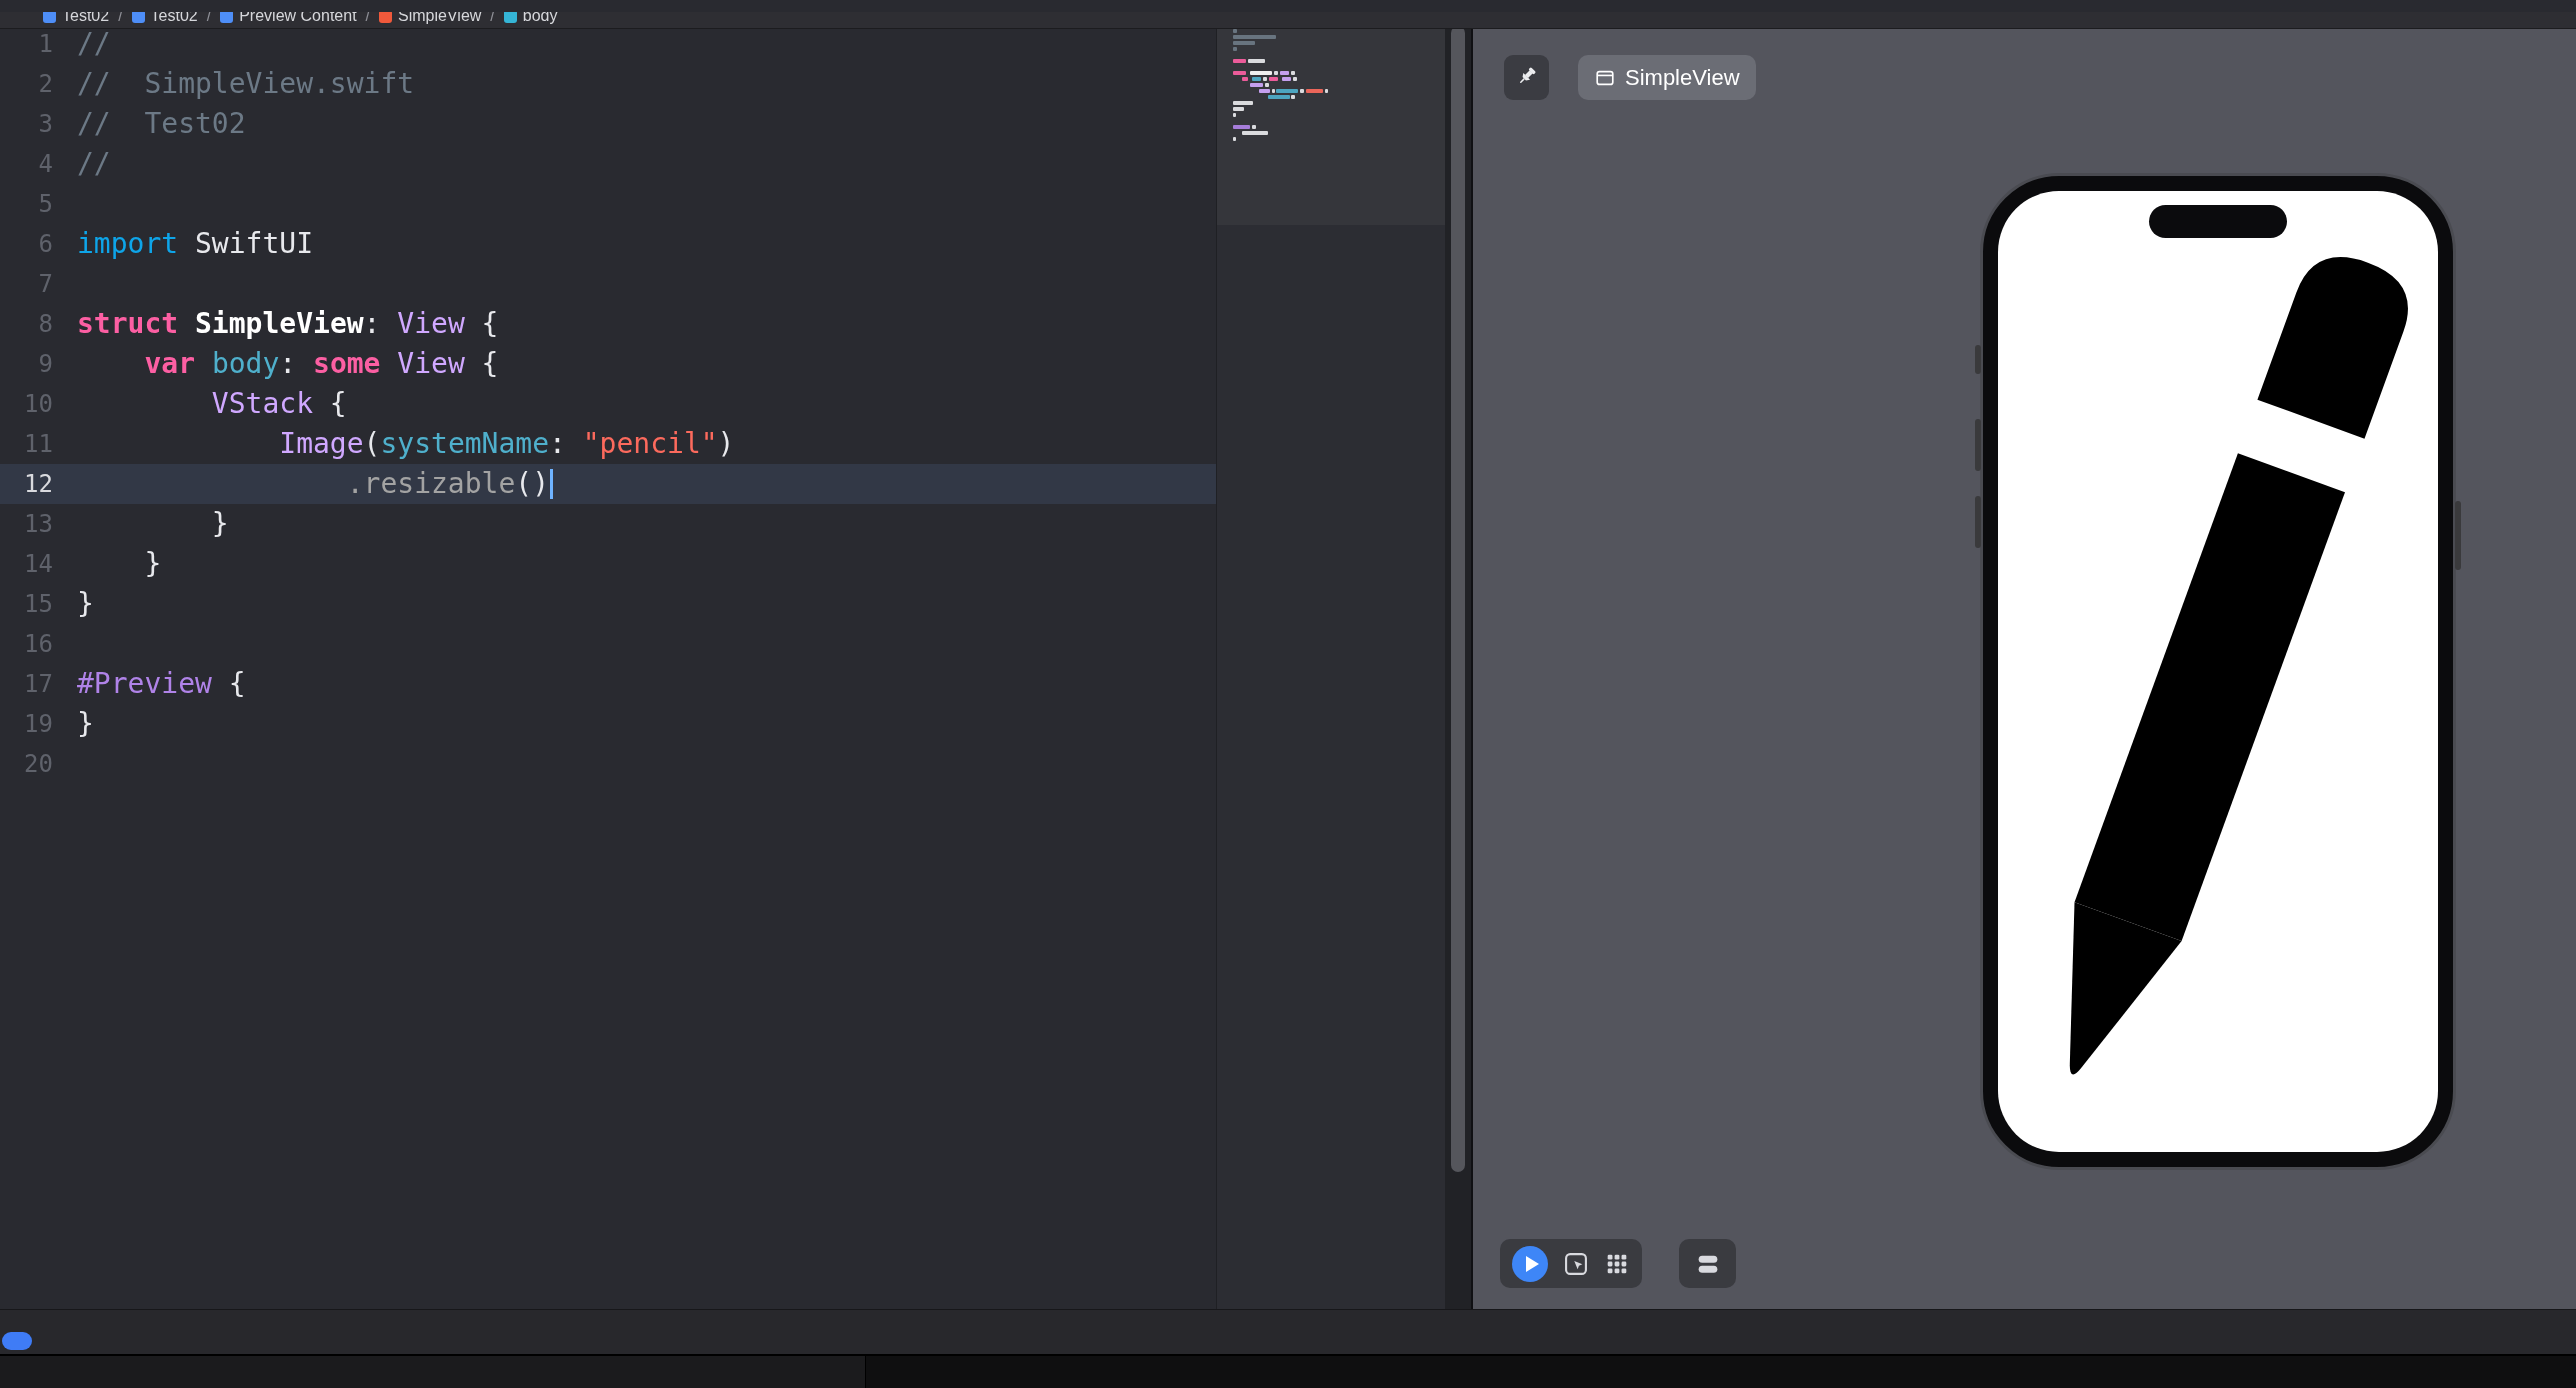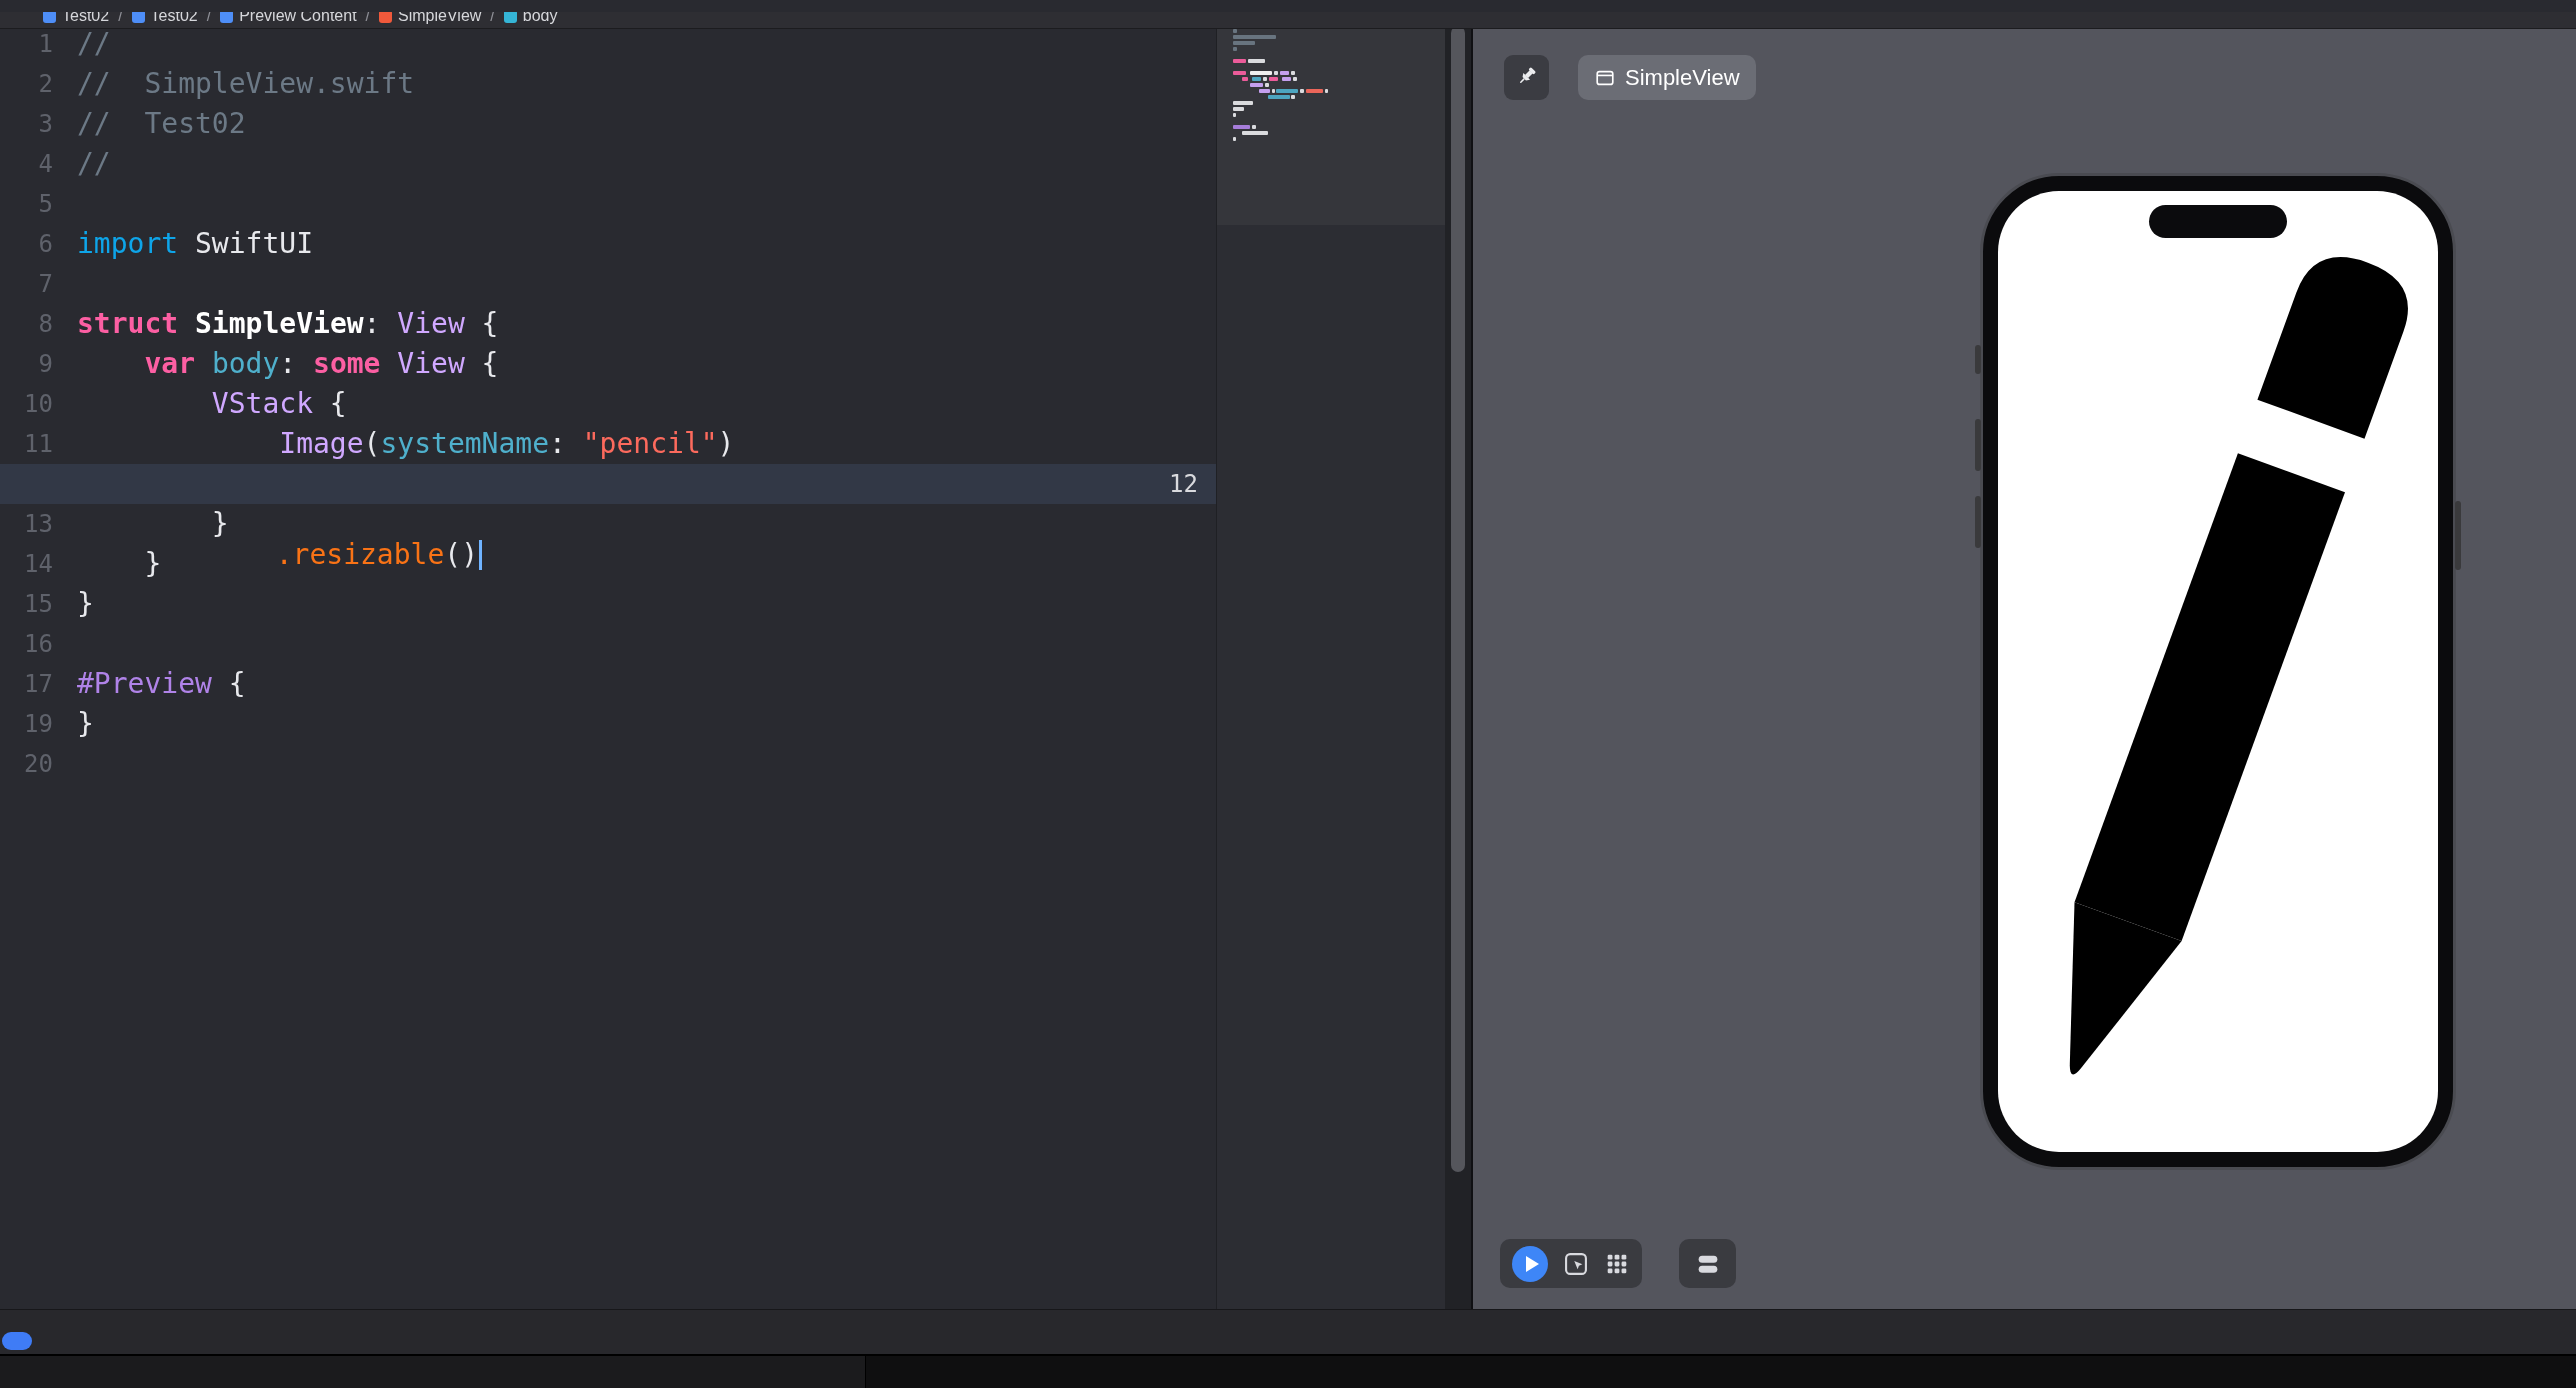--- a/index.html
+++ b/index.html
@@ -13,21 +13,21 @@
                  color:#d6d7db;font-size:16px;white-space:nowrap;}
   .crumb{display:flex;align-items:center;gap:6px;}
   .cicon{display:inline-block;width:13px;height:13px;border-radius:3px;}
   .csep{color:#8e8f96;}
 
   
   .editor{position:absolute;left:0;top:16px;width:1216px;height:1293px;background:#292a30;overflow:hidden;}
   .code-lines{position:absolute;left:0;top:8px;width:100%;}
   .cl{display:flex;height:40px;line-height:40px;white-space:pre;
       font-family:"DejaVu Sans Mono",monospace;font-size:28px;}
-  .cl.active{background:#323846;flex-direction:column;}
+  .cl.active{background:#323846;}
   .ln{flex:0 0 71px;text-align:right;padding-right:18px;box-sizing:border-box;
       color:#5f626b;font-size:24px;font-family:"DejaVu Sans Mono",monospace;}
   .cl.active .ln{color:#d9dade;}
   .ct{flex:1;padding-left:6px;}
   .caret{display:inline-block;width:3px;height:30px;background:#6fb3ff;vertical-align:-6px;margin-left:1px;}
 
   
   .minimap{position:absolute;left:1216px;top:16px;width:229px;height:1293px;background:#2c2d33;
            border-left:1px solid #1f2024;overflow:hidden;}
   .mm-viewport{position:absolute;left:0;top:0;width:100%;height:209px;background:rgba(255,255,255,0.045);}
@@ -110,21 +110,21 @@
         <div class="cl"><span class="ln">2</span><span class="ct"><span style="color: rgb(108, 121, 134);">//  SimpleView.swift</span></span></div>
         <div class="cl"><span class="ln">3</span><span class="ct"><span style="color: rgb(108, 121, 134);">//  Test02</span></span></div>
         <div class="cl"><span class="ln">4</span><span class="ct"><span style="color: rgb(108, 121, 134);">//</span></span></div>
         <div class="cl"><span class="ln">5</span><span class="ct"></span></div>
         <div class="cl"><span class="ln">6</span><span class="ct"><span style="color: #0ea5e9; font-weight: 400;">import</span><span style="color: rgb(232, 233, 237);"> SwiftUI</span></span></div>
         <div class="cl"><span class="ln">7</span><span class="ct"></span></div>
         <div class="cl"><span class="ln">8</span><span class="ct"><span style="color: rgb(252, 95, 163); font-weight: 700;">struct</span><span style="color: rgb(232, 233, 237);"> </span><span style="color: rgb(255, 255, 255); font-weight: 700;">SimpleView</span><span style="color: rgb(232, 233, 237);">: </span><span style="color: rgb(208, 168, 255);">View</span><span style="color: rgb(232, 233, 237);"> {</span></span></div>
         <div class="cl"><span class="ln">9</span><span class="ct"><span style="color: rgb(232, 233, 237);">    </span><span style="color: rgb(252, 95, 163); font-weight: 700;">var</span><span style="color: rgb(232, 233, 237);"> </span><span style="color: rgb(79, 176, 204);">body</span><span style="color: rgb(232, 233, 237);">: </span><span style="color: rgb(252, 95, 163); font-weight: 700;">some</span><span style="color: rgb(232, 233, 237);"> </span><span style="color: rgb(208, 168, 255);">View</span><span style="color: rgb(232, 233, 237);"> {</span></span></div>
         <div class="cl"><span class="ln">10</span><span class="ct"><span style="color: rgb(232, 233, 237);">        </span><span style="color: rgb(208, 168, 255);">VStack</span><span style="color: rgb(232, 233, 237);"> {</span></span></div>
         <div class="cl"><span class="ln">11</span><span class="ct"><span style="color: rgb(232, 233, 237);">            </span><span style="color: rgb(208, 168, 255);">Image</span><span style="color: rgb(232, 233, 237);">(</span><span style="color: rgb(79, 176, 204);">systemName</span><span style="color: rgb(232, 233, 237);">: </span><span style="color: rgb(252, 106, 93);">"pencil"</span><span style="color: rgb(232, 233, 237);">)</span></span></div>
-        <div class="cl active"><span class="ln">12</span><span class="ct"><span style="color: rgb(232, 233, 237);">                </span><span style="color: #f97316;">.resizable</span><span style="color: rgb(232, 233, 237);">()</span><span class="caret"></span></span></div>
+        <div class="cl active"><span class="ln">12</span><span class="ct"><span style="color: rgb(232, 233, 237);">                </span><span style="color: #a3a3a3;">.resizable</span><span style="color: rgb(232, 233, 237);">()</span><span class="caret"></span></span></div>
         <div class="cl"><span class="ln">13</span><span class="ct"><span style="color: rgb(232, 233, 237);">        }</span></span></div>
         <div class="cl"><span class="ln">14</span><span class="ct"><span style="color: rgb(232, 233, 237);">    }</span></span></div>
         <div class="cl"><span class="ln">15</span><span class="ct"><span style="color: rgb(232, 233, 237);">}</span></span></div>
         <div class="cl"><span class="ln">16</span><span class="ct"></span></div>
         <div class="cl"><span class="ln">17</span><span class="ct"><span style="color: rgb(176, 131, 232);">#Preview</span><span style="color: rgb(232, 233, 237);"> {</span></span></div>
         <div class="cl"><span class="ln">19</span><span class="ct"><span style="color: rgb(232, 233, 237);">}</span></span></div>
         <div class="cl"><span class="ln">20</span><span class="ct"></span></div>
       </div>
   </div>
 

